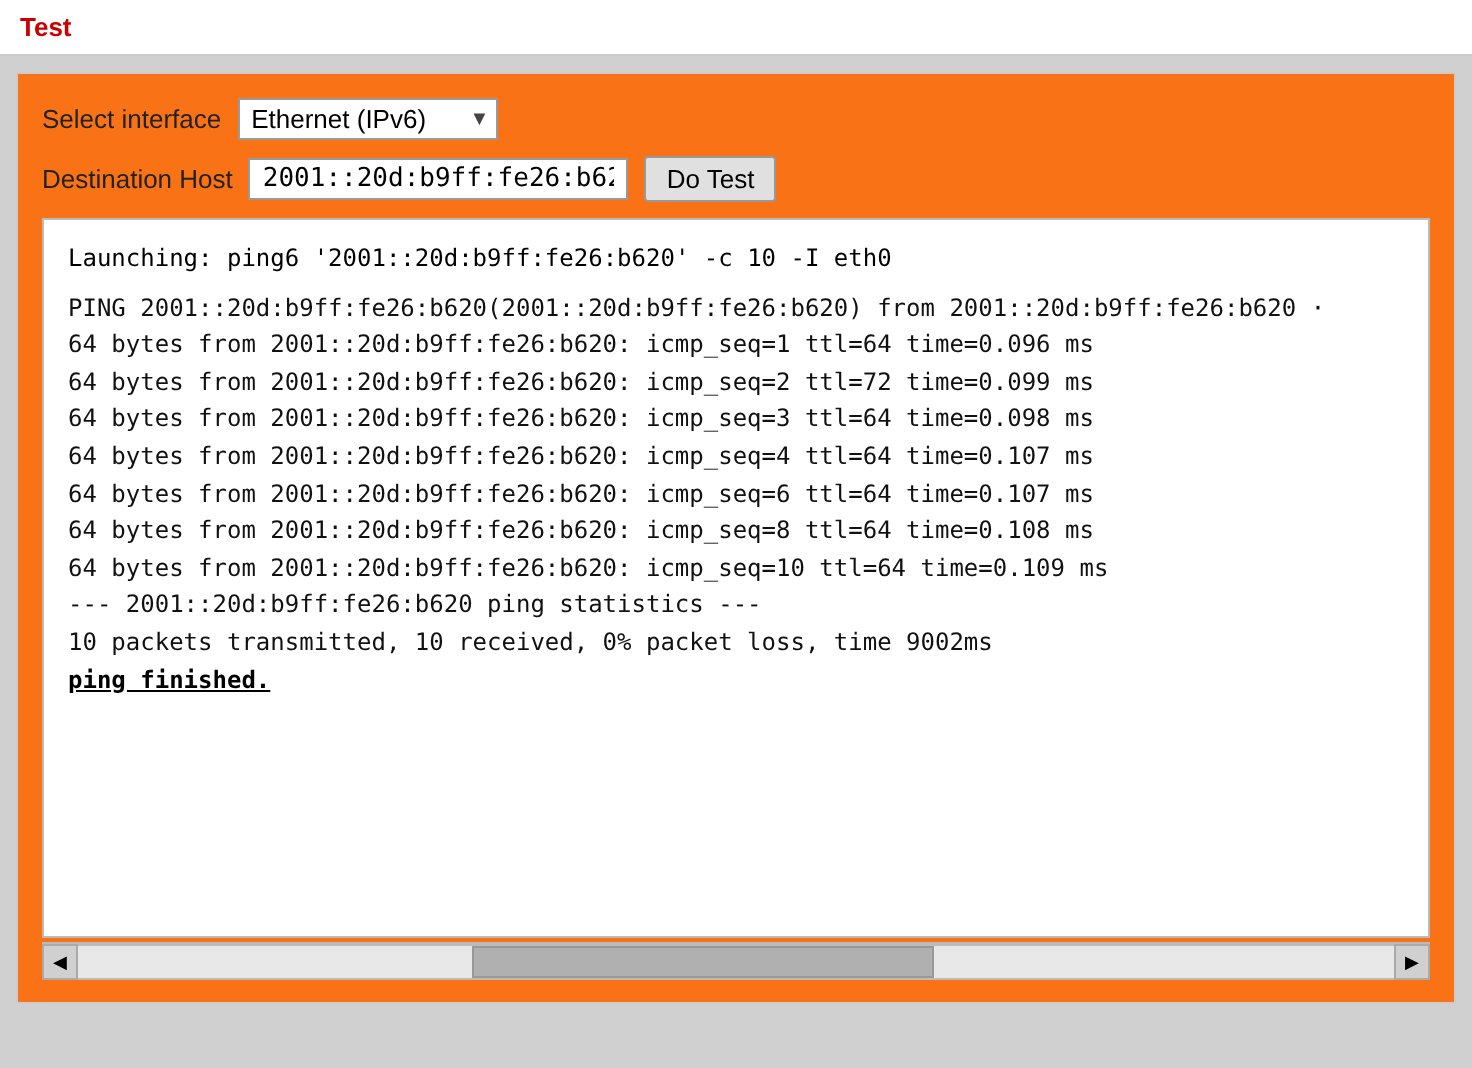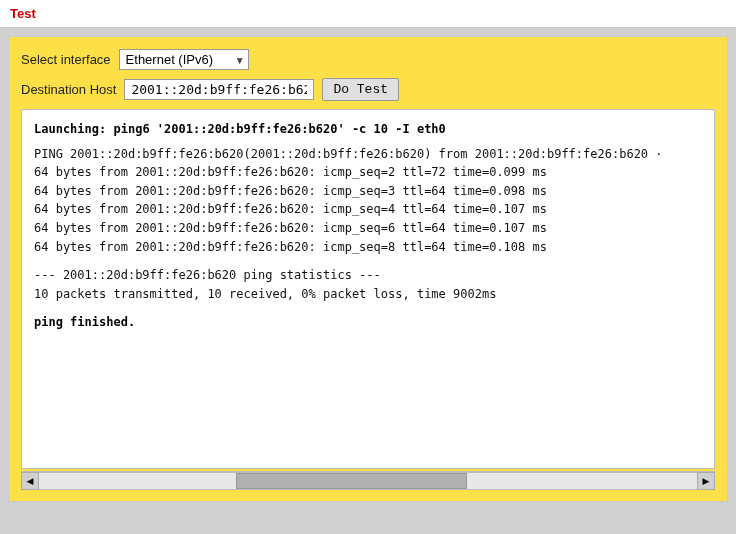--- a/index.html
+++ b/index.html
@@ -15,21 +15,21 @@
       background: #fff;
       padding: 6px 10px;
       border-bottom: 1px solid #ccc;
     }
     .title-bar span {
       color: #cc0000;
       font-weight: bold;
       font-size: 13px;
     }
     .main-panel {
-      background: #fde047;
+      background: #f97316;
       border: 1px solid #ccc;
       margin: 8px;
       padding: 12px;
     }
     .form-row {
       display: flex;
       align-items: center;
       margin-bottom: 8px;
       gap: 8px;
     }
@@ -69,54 +69,52 @@
       width: 190px;
       font-family: monospace;
     }
     .do-test-btn {
       background: #e0e0e0;
       border: 1px solid #999;
       padding: 3px 10px;
       font-size: 13px;
       cursor: pointer;
       border-radius: 2px;
-      font-family: Liberation Mono, monospace;
     }
     .output-panel {
       background: #fff;
       border: 1px solid #bbb;
       padding: 10px 12px;
       margin-top: 4px;
       font-family: monospace;
       font-size: 12px;
       color: #111;
       line-height: 1.55;
       overflow: hidden;
       min-height: 360px;
     }
     .output-launching {
       font-weight: bold;
       color: #000;
       margin-bottom: 6px;
     }
     .output-launching span {
       color: #000;
-      font-weight: bold;
+      font-weight: normal;
     }
     .ping-line {
       color: #111;
     }
     .output-stats {
-      margin-top: 10px;
       color: #111;
     }
     .output-finished {
-      margin-top: 10px;
       font-weight: bold;
       color: #000;
+      text-decoration: underline;
     }
     .scrollbar-row {
       display: flex;
       align-items: center;
       background: #e0e0e0;
       border-top: 1px solid #bbb;
       height: 18px;
       margin-top: 2px;
     }
     .scroll-left-btn, .scroll-right-btn {
@@ -172,25 +170,27 @@
     <input class="dest-input" type="text" value="2001::20d:b9ff:fe26:b620" style="">
     <button class="do-test-btn">Do Test</button>
   </div>
 
   <div class="output-panel">
     <div class="output-launching">
       <span>Launching:</span>
       <span>ping6 '2001::20d:b9ff:fe26:b620' -c 10 -I eth0</span>
     </div>
     <div class="ping-line">PING 2001::20d:b9ff:fe26:b620(2001::20d:b9ff:fe26:b620) from 2001::20d:b9ff:fe26:b620 ·</div>
+    <div class="ping-line">64 bytes from 2001::20d:b9ff:fe26:b620: icmp_seq=1 ttl=64 time=0.096 ms</div>
     <div class="ping-line">64 bytes from 2001::20d:b9ff:fe26:b620: icmp_seq=2 ttl=72 time=0.099 ms</div>
     <div class="ping-line">64 bytes from 2001::20d:b9ff:fe26:b620: icmp_seq=3 ttl=64 time=0.098 ms</div>
     <div class="ping-line">64 bytes from 2001::20d:b9ff:fe26:b620: icmp_seq=4 ttl=64 time=0.107 ms</div>
     <div class="ping-line">64 bytes from 2001::20d:b9ff:fe26:b620: icmp_seq=6 ttl=64 time=0.107 ms</div>
     <div class="ping-line">64 bytes from 2001::20d:b9ff:fe26:b620: icmp_seq=8 ttl=64 time=0.108 ms</div>
+    <div class="ping-line">64 bytes from 2001::20d:b9ff:fe26:b620: icmp_seq=10 ttl=64 time=0.109 ms</div>
     <div class="output-stats">
       <div>--- 2001::20d:b9ff:fe26:b620 ping statistics ---</div>
       <div>10 packets transmitted, 10 received, 0% packet loss, time 9002ms</div>
     </div>
     <div class="output-finished">ping finished.</div>
   </div>
 
   <div class="scrollbar-row">
     <div class="scroll-left-btn">◀</div>
     <div class="scroll-track">

